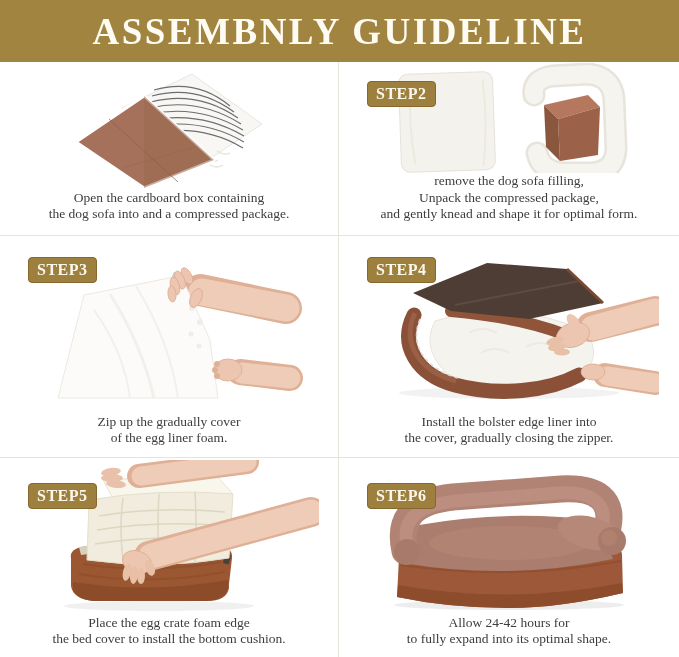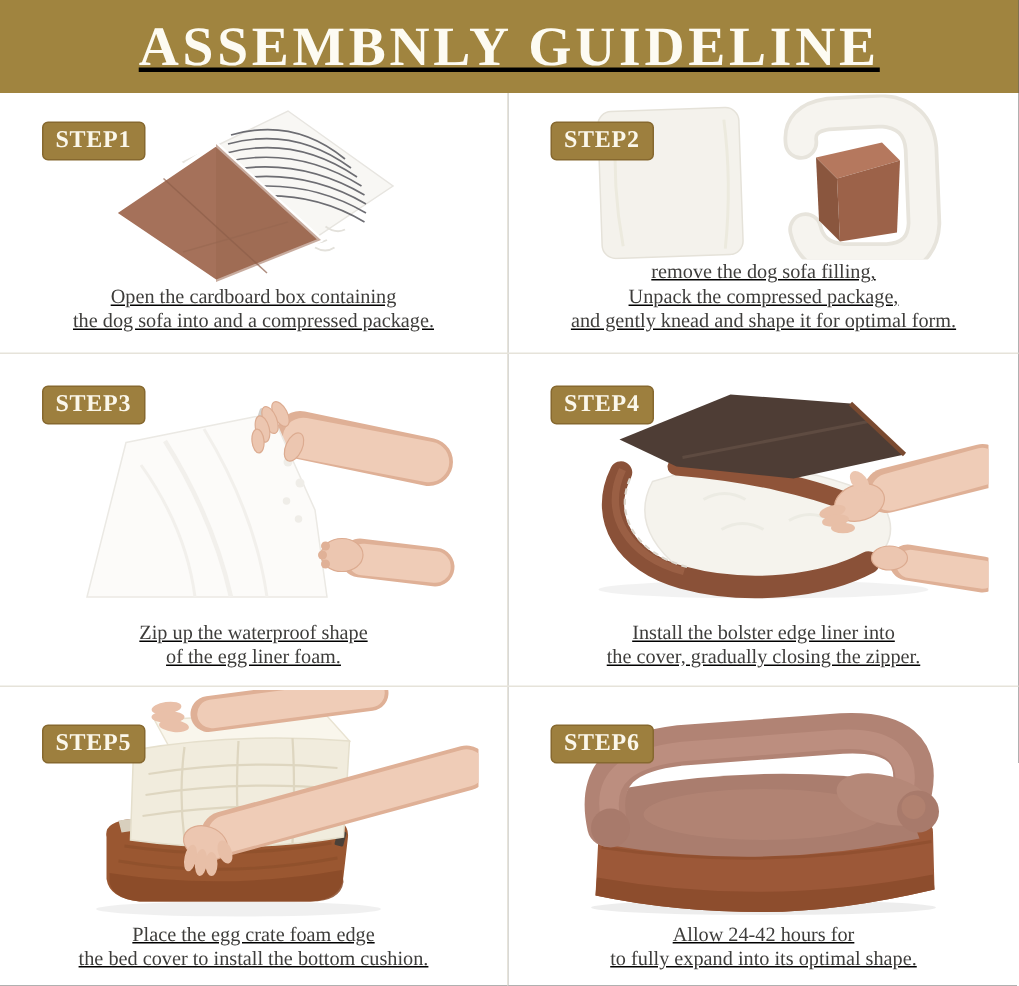--- a/index.html
+++ b/index.html
@@ -1,17 +1,17 @@
 <!DOCTYPE html>
 <html><head>
 <meta charset="utf-8">
 <style>
   html,body{margin:0;padding:0;background:#ffffff;}
   body{width:679px;height:657px;overflow:hidden;font-family:"Liberation Serif","DejaVu Serif",serif;}
-  .sheet{width:679px;height:657px;background:#000000;position:relative;text-decoration:underline;}
+  .sheet{width:679px;height:657px;background:#fca5a5;position:relative;}
 
   .header{height:62px;background:#a0843f;display:flex;align-items:center;justify-content:center;}
   .header .title{color:#fdfbf2;font-size:37px;font-weight:700;letter-spacing:2.5px;line-height:1;}
 
   .grid{display:grid;grid-template-columns:339px 340px;grid-template-rows:174px 222px 199px;}
   .panel{position:relative;display:flex;flex-direction:column;background:#ffffff;box-sizing:border-box;}
   .panel.col-l{border-right:1px solid #e6e3da;}
   .panel.row-1,.panel.row-2{border-bottom:1px solid #e6e3da;}
 
   .badge{position:absolute;left:28px;background:#9d7f3e;border:1px solid #86682f;border-radius:4px;
@@ -35,21 +35,20 @@
 
 <div class="sheet">
 
   <div class="header">
     <div class="title">ASSEMBNLY GUIDELINE</div>
   </div>
 
   <div class="grid">
 
     <div class="panel col-l row-1">
-      <div class="badge">STEP1</div>
       <div class="illo">
         <svg width="215" height="122" viewBox="0 0 215 122">
           <polygon points="60,40 130,6 200,56 134,100" fill="#f8f7f4" stroke="#e7e5e0" stroke-width="1"></polygon>
           <g stroke="#55555c" stroke-width="1.1" fill="none" opacity="0.85">
             <path d="M 92,22 Q 134,10 168,38"></path>
               <path d="M 90,28 Q 134,16 172,44"></path>
             <path d="M 89,34 Q 135,22 176,50"></path>
               <path d="M 88,40 Q 136,29 179,56"></path>
             <path d="M 88,46 Q 137,36 181,62"></path>
               <path d="M 90,52 Q 139,43 182,68"></path>
@@ -131,21 +130,21 @@
           <path d="M 266,128 L 218,123" stroke="#efccb7" stroke-width="21" stroke-linecap="round" fill="none"></path>
           <g>
             <ellipse cx="204" cy="120" rx="14" ry="11" fill="#ecc6b0" stroke="#dcab90" stroke-width="0.8"></ellipse>
             <circle cx="193" cy="114" r="3" fill="#e0b197"></circle>
               <circle cx="191" cy="120" r="3" fill="#e0b197"></circle>
             <circle cx="193" cy="126" r="3" fill="#e0b197"></circle>
           </g>
         </svg>
       </div>
       <div class="caption">
-        <div class="cap-line">Zip up the waterproof shape</div>
+        <div class="cap-line">Zip up the gradually cover</div>
         <div class="cap-line">of the egg liner foam.</div>
       </div>
     </div>
 
     <div class="panel row-2">
       <div class="badge">STEP4</div>
       <div class="illo">
         <svg width="300" height="152" viewBox="0 0 300 152">
           <ellipse cx="150" cy="144" rx="110" ry="6" fill="rgba(0,0,0,0.05)"></ellipse>
           <path d="M 76,72 Q 150,48 226,82 Q 246,108 220,128 Q 150,150 94,130 Q 60,102 76,72 Z" fill="#f5f3ed" stroke="#e8e5de" stroke-width="1"></path>

